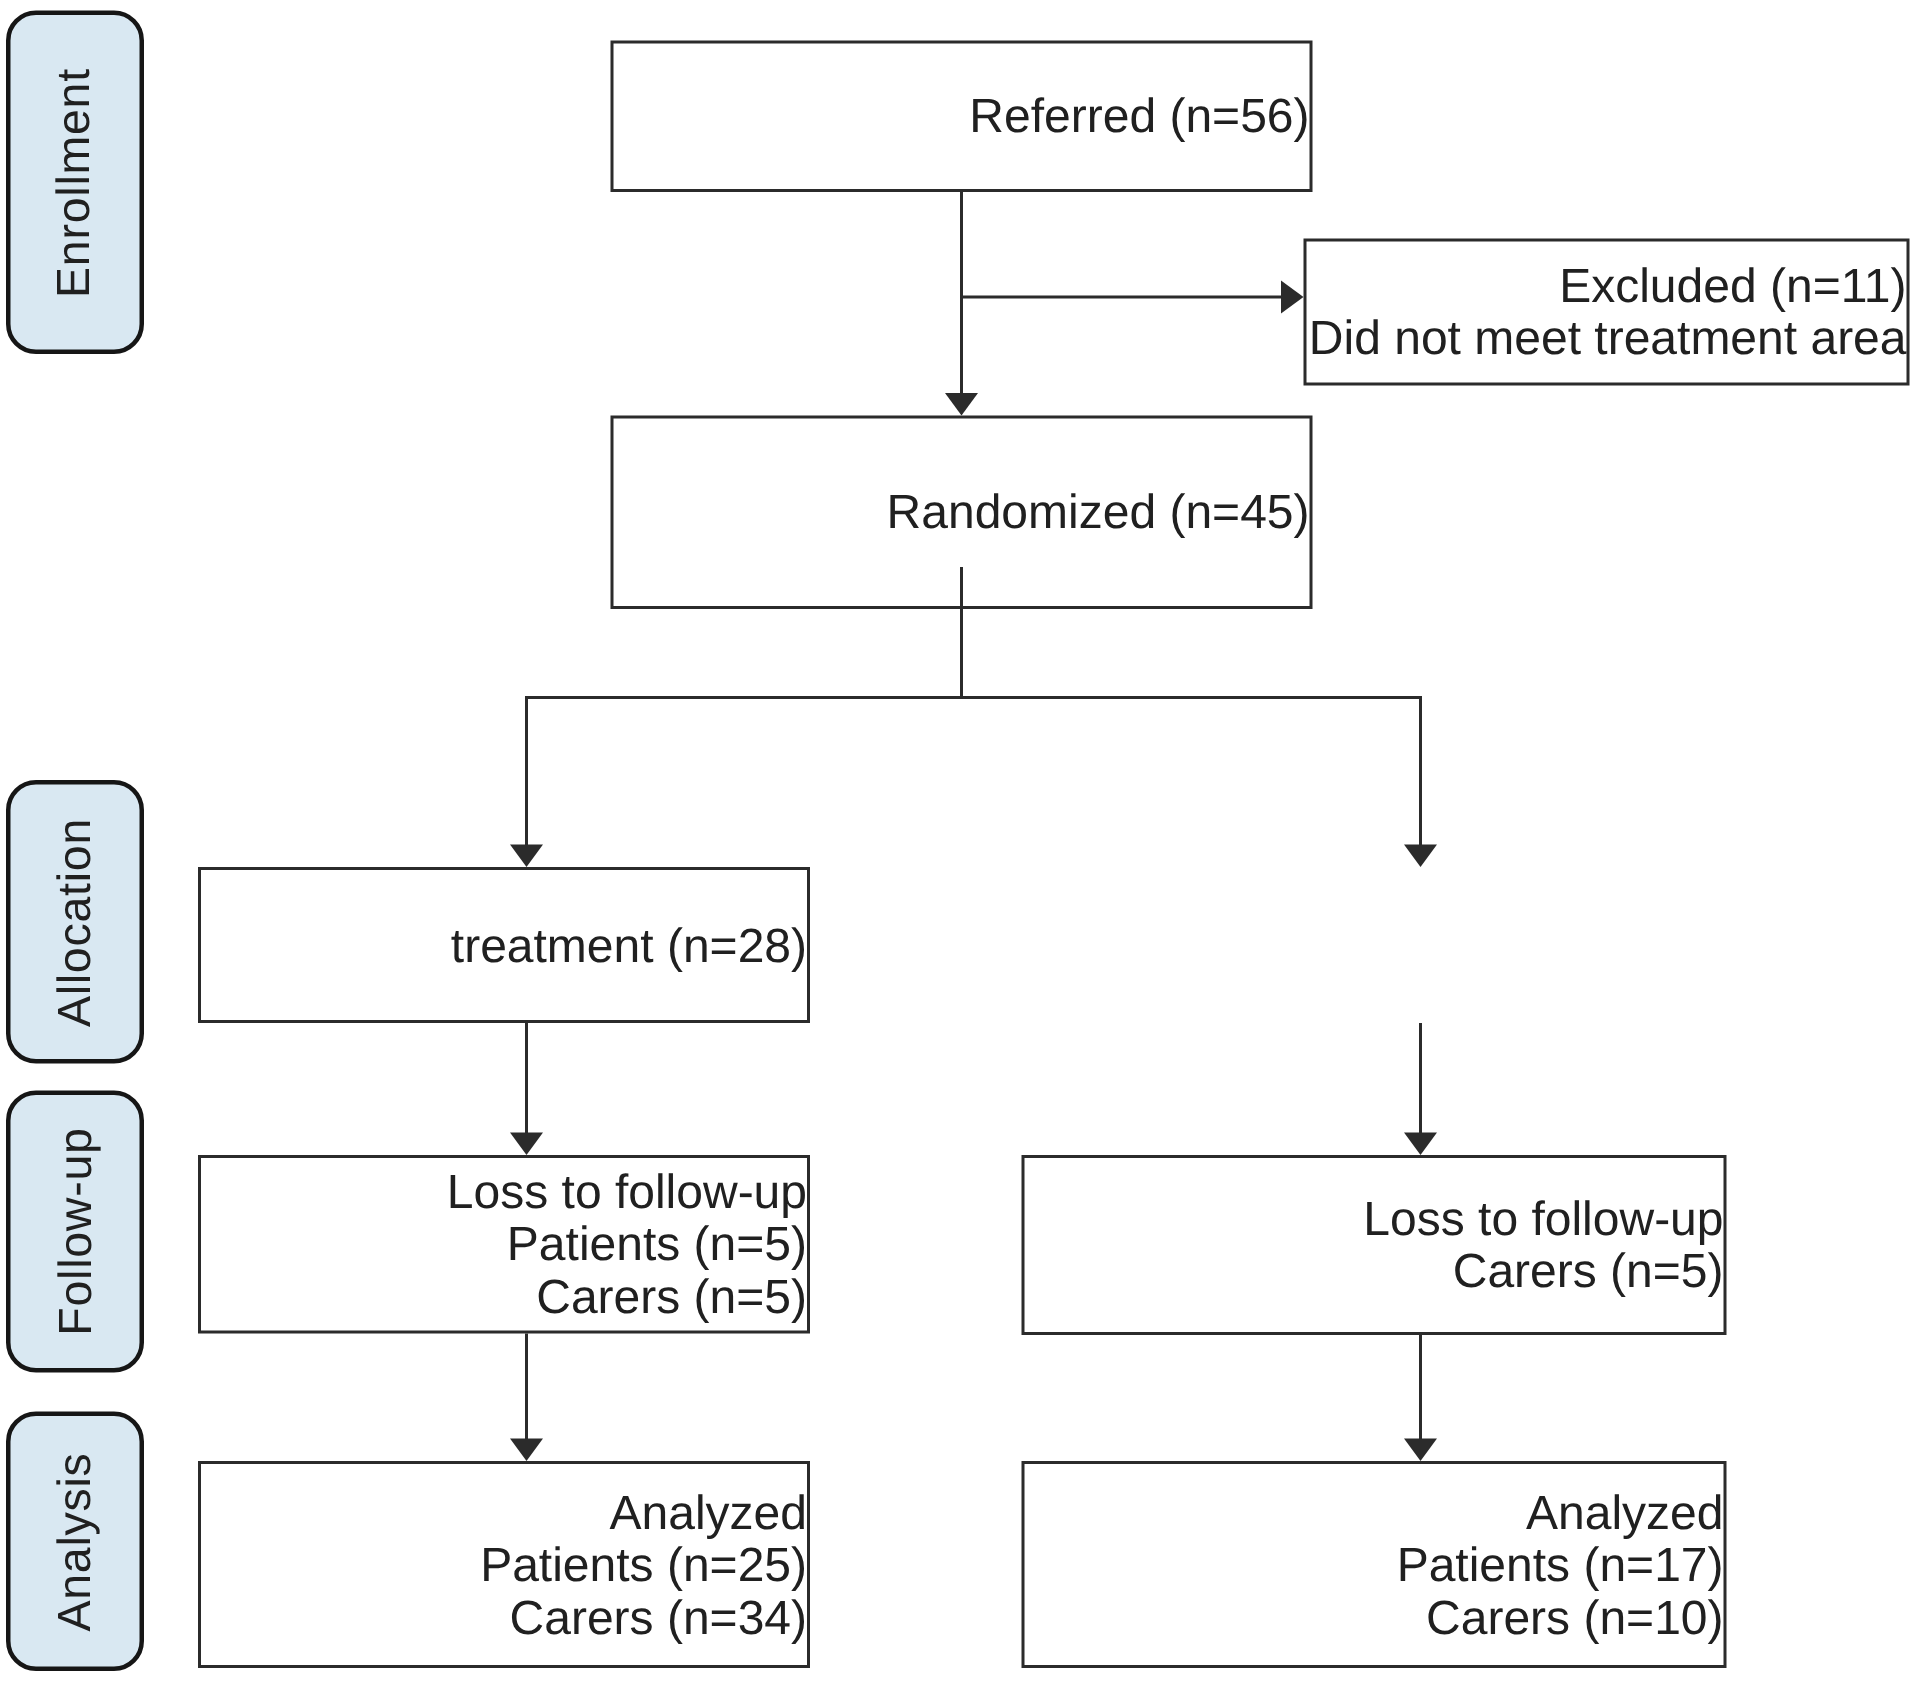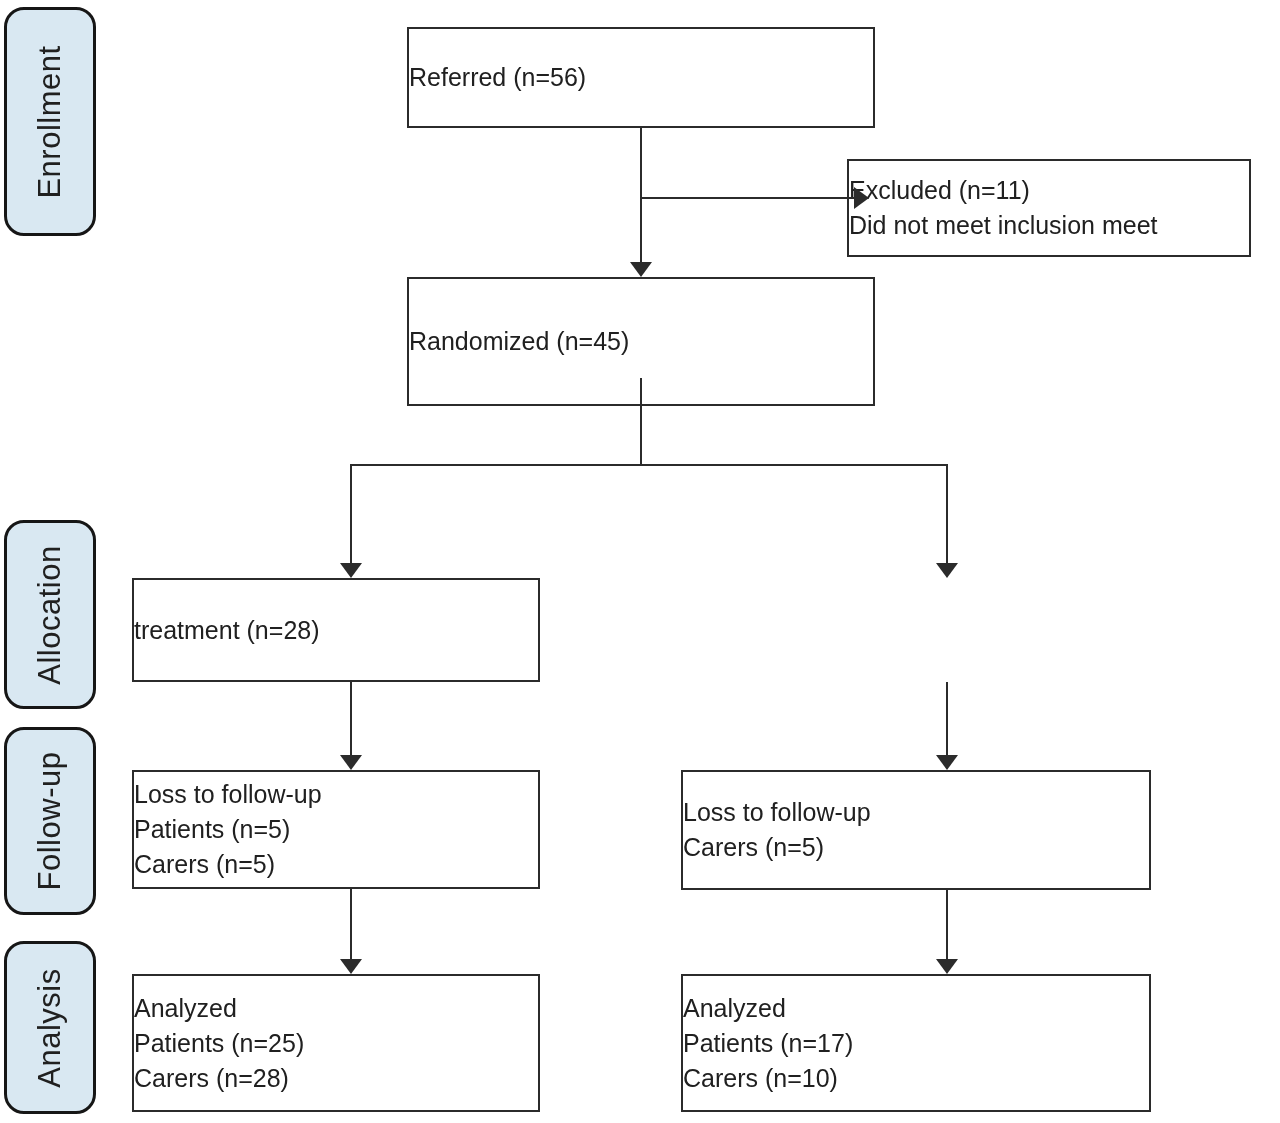--- a/index.html
+++ b/index.html
@@ -33,23 +33,23 @@
     font-size:31px;
     letter-spacing:.5px;
   }
   
   .fbox{
     position:absolute;
     background:var(--box-fill);
     border:2.5px solid var(--line);
     box-sizing:border-box;
     display:flex;flex-direction:column;
-    align-items:flex-start;justify-content:center;
+    align-items:flex-end;justify-content:center;
     text-align:center;
-    font-size:25px;line-height:35px;
+    font-size:32px;line-height:35px;
   }
   .fbox span{display:block;}
   
   .vline,.hline{position:absolute;background:var(--line);}
   .vline{width:2.5px;}
   .hline{height:2.5px;}
   
   .arrow-down{
     position:absolute;width:0;height:0;
     border-left:11px solid transparent;
@@ -78,23 +78,23 @@
     <span class="stage-text">Follow-up</span>
   </div>
   <div class="stage" style="top:941px;height:173px">
     <span class="stage-text">Analysis</span>
   </div>
 
   <div class="fbox" style="left:407px;top:27px;width:468px;height:101px">
     <span>Referred (n=56)</span>
   </div>
 
-  <div class="fbox" style="left:847px;top:159px;width:404px;height:98px">
+  <div class="fbox" style="left:869px;top:159px;width:404px;height:98px">
     <span>Excluded (n=11)</span>
-    <span>Did not meet inclusion meet</span>
+    <span>Did not meet treatment area</span>
   </div>
 
   <div class="fbox" style="left:407px;top:277px;width:468px;height:129px">
     <span>Randomized (n=45)</span>
   </div>
 
   <div class="fbox" style="left:132px;top:578px;width:408px;height:104px">
     <span>treatment (n=28)</span>
   </div>
 
@@ -106,21 +106,21 @@
   </div>
 
   <div class="fbox" style="left:681px;top:770px;width:470px;height:120px">
     <span>Loss to follow-up</span>
     <span>Carers (n=5)</span>
   </div>
 
   <div class="fbox" style="left:132px;top:974px;width:408px;height:138px">
     <span>Analyzed</span>
     <span>Patients (n=25)</span>
-    <span>Carers (n=28)</span>
+    <span>Carers (n=34)</span>
   </div>
 
   <div class="fbox" style="left:681px;top:974px;width:470px;height:138px">
     <span>Analyzed</span>
     <span>Patients (n=17)</span>
     <span>Carers (n=10)</span>
   </div>
 
   <div class="vline" style="left:639.7px;top:128px;height:135px"></div>
   <div class="arrow-down" style="left:630px;top:262px"></div>

